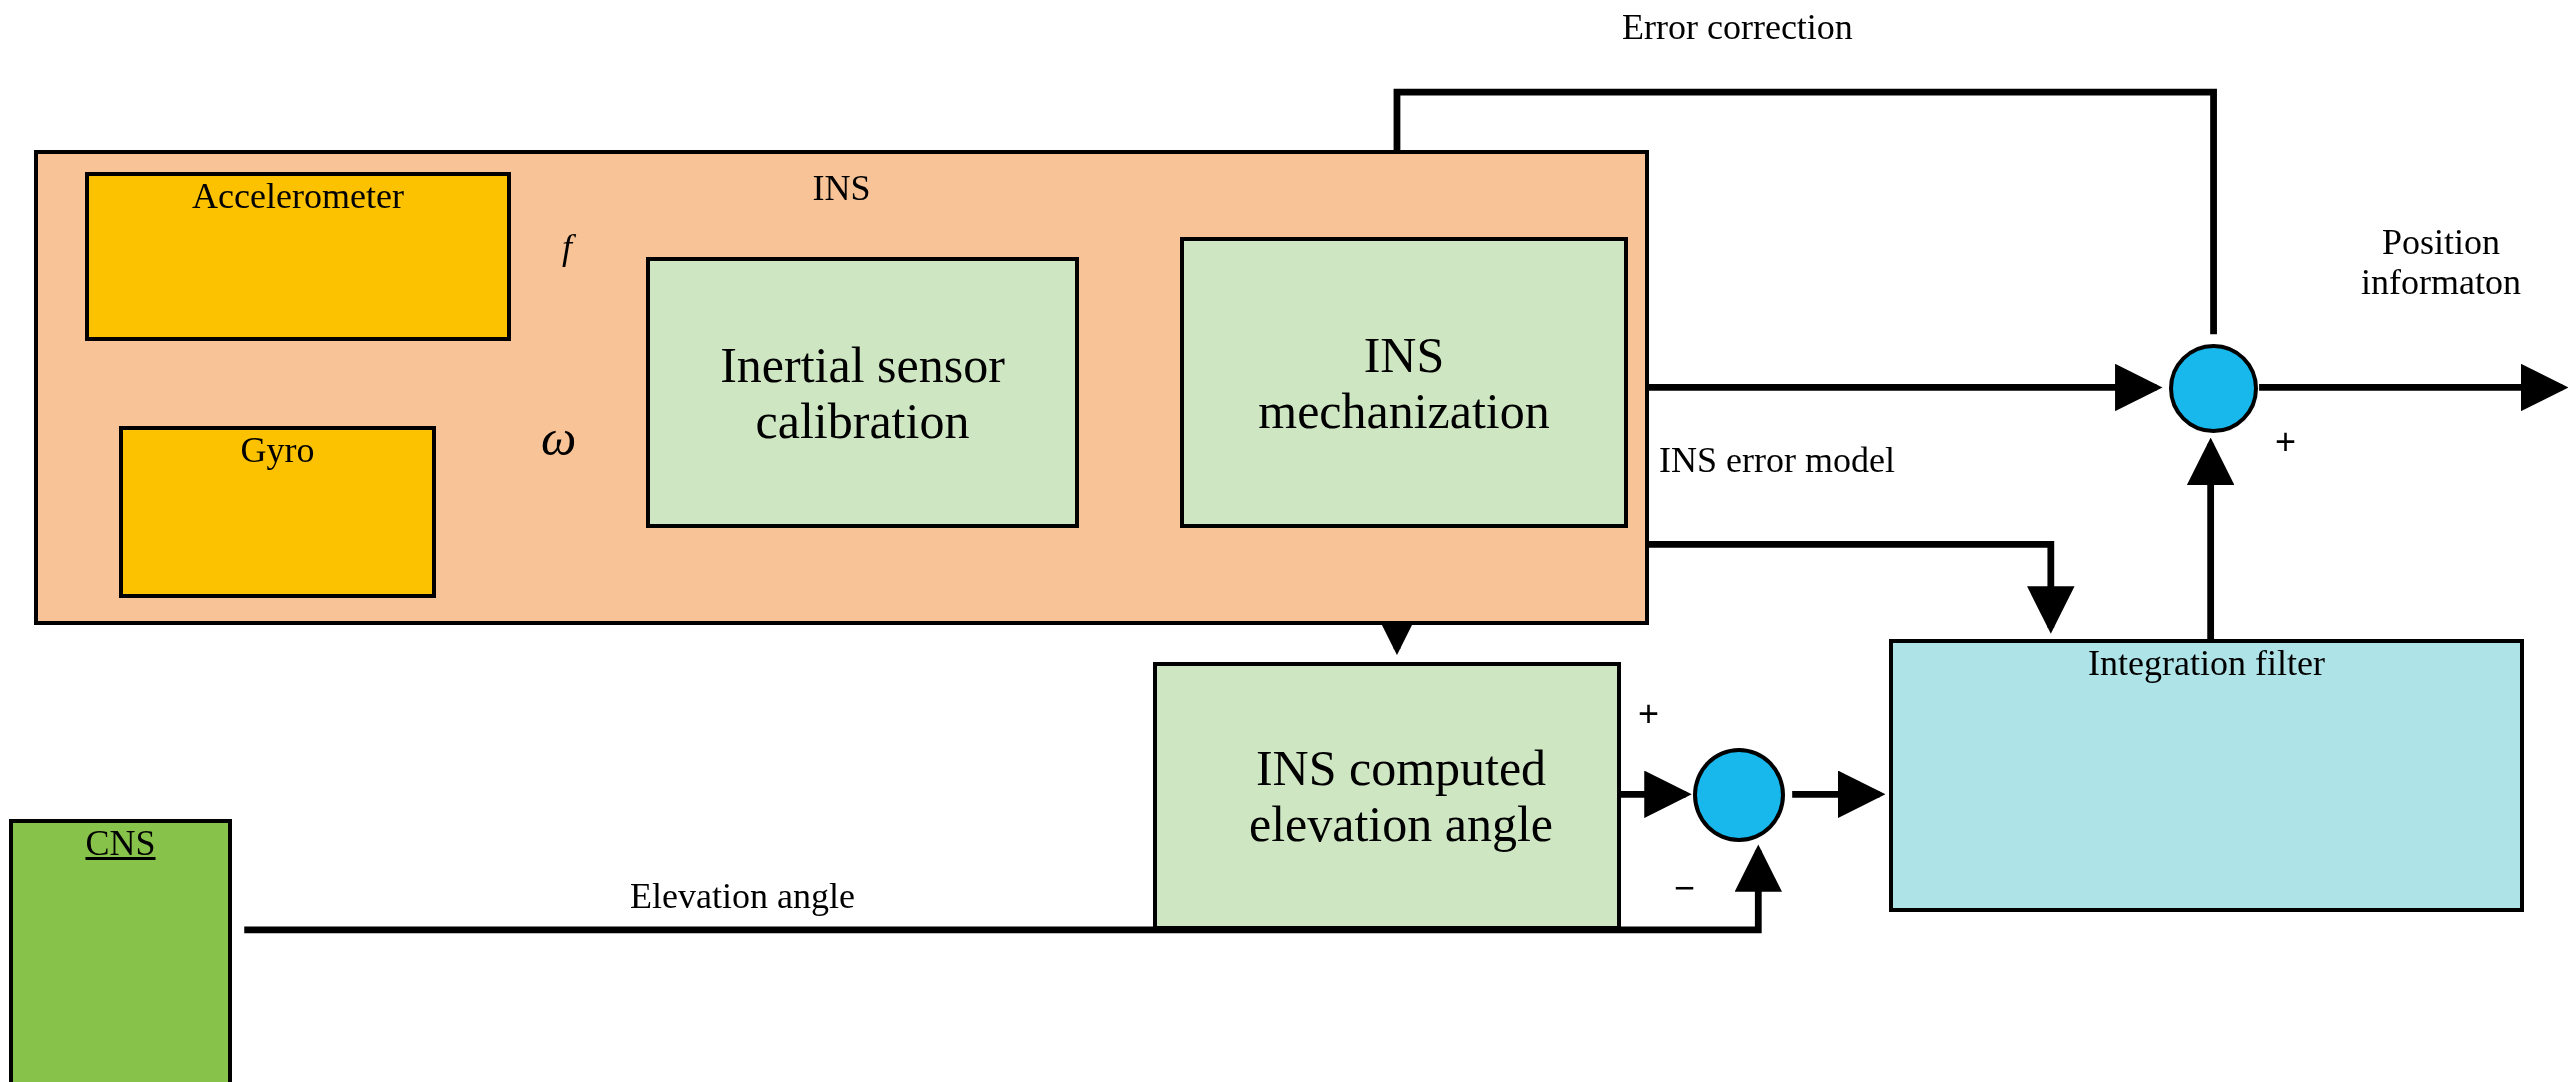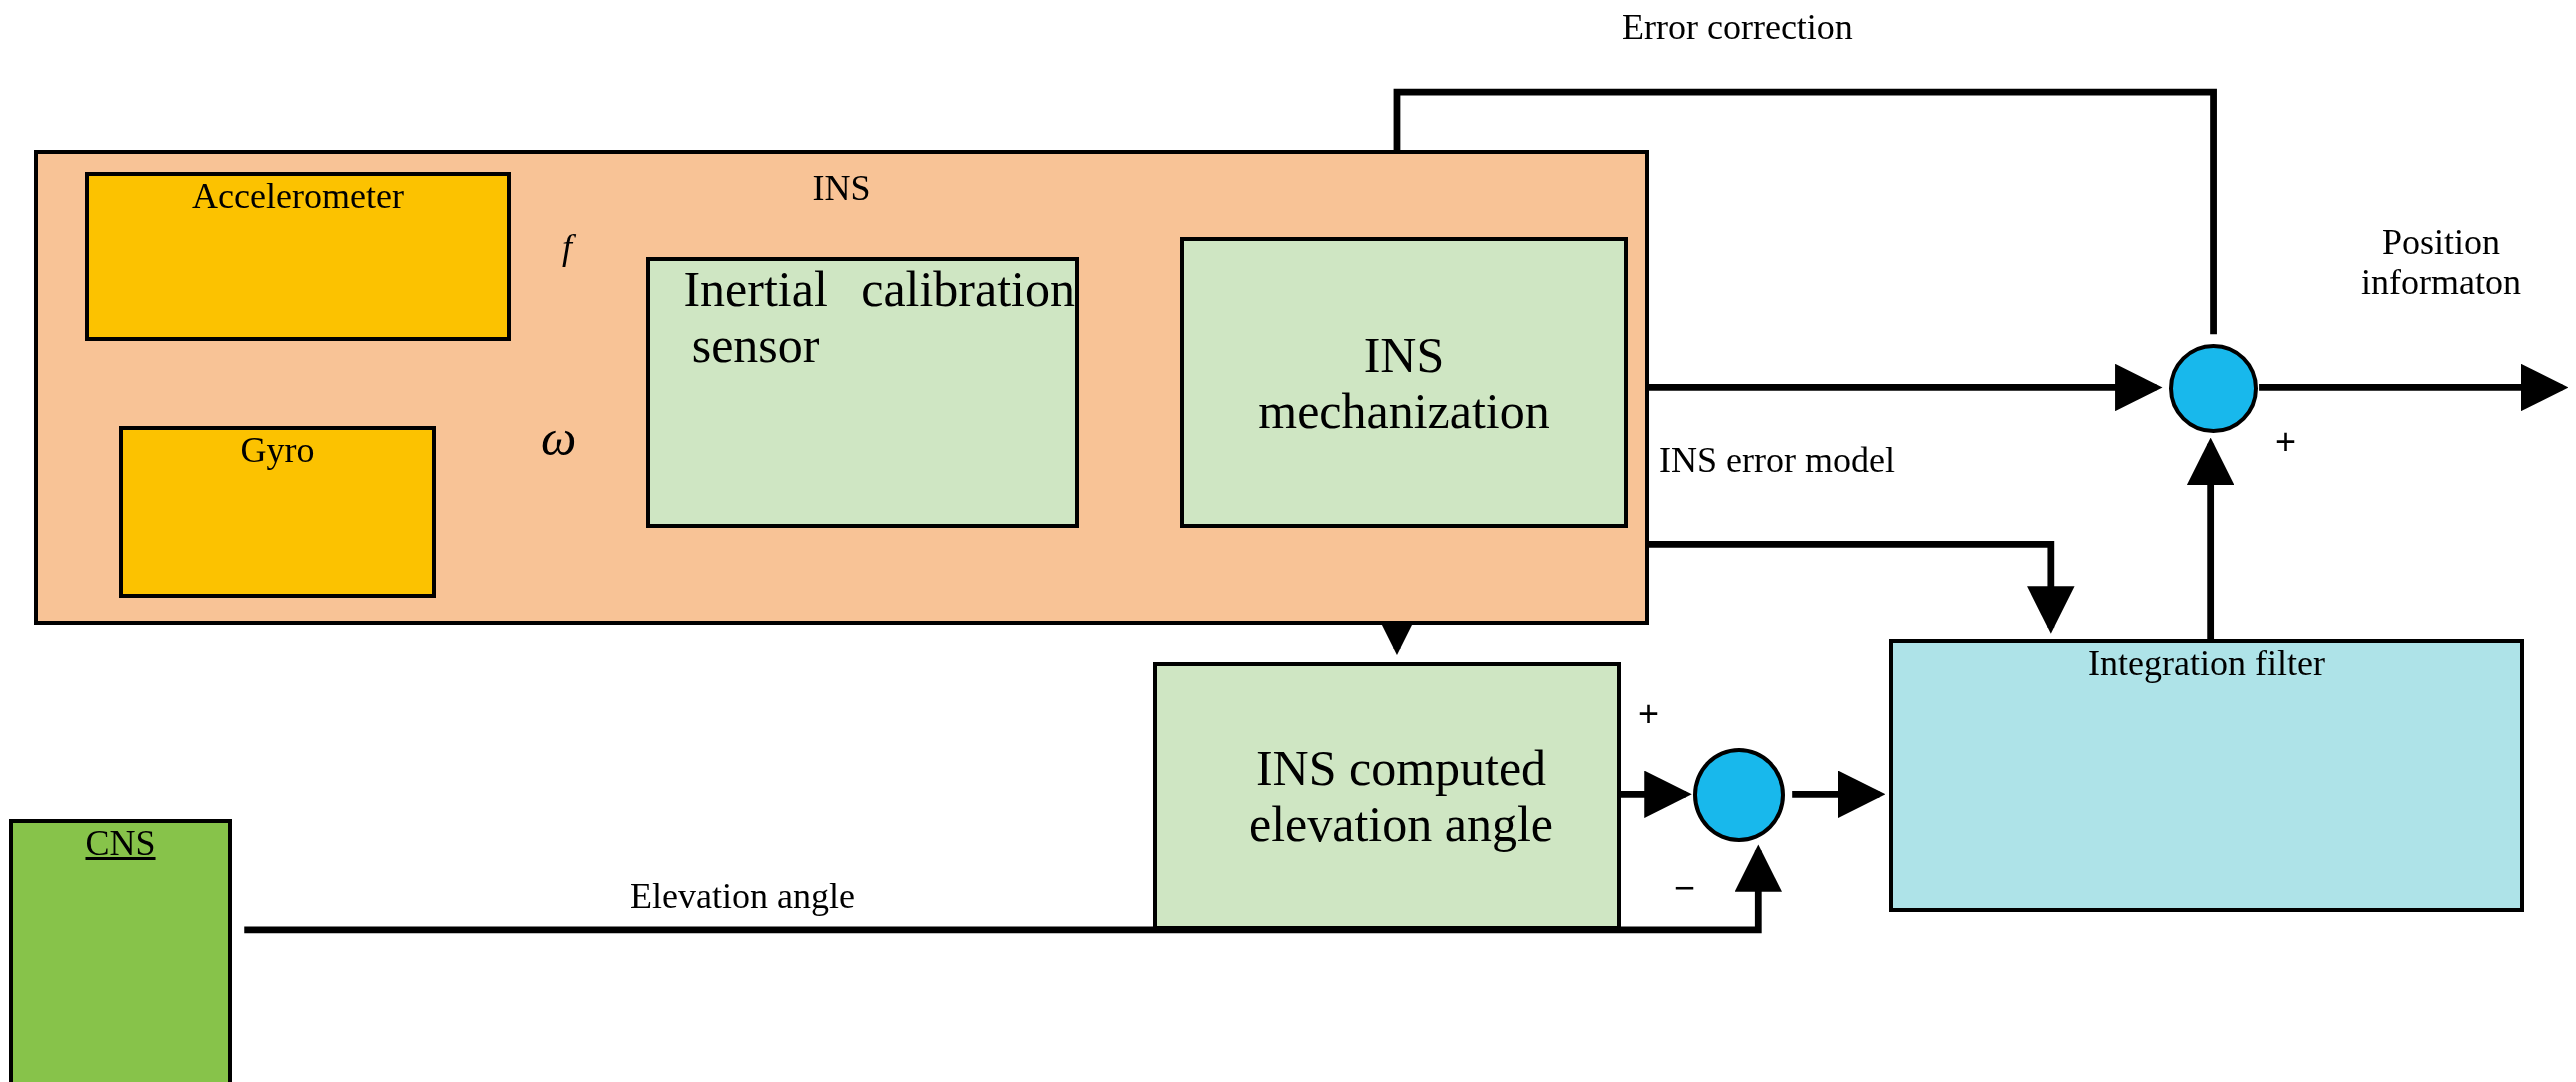--- a/index.html
+++ b/index.html
@@ -128,21 +128,21 @@
   </div>
 
   <div class="box sensor-box fs-56" style="left:85px; top:172px; width:426px; height:169px;">
     <span class="box-label">Accelerometer</span>
   </div>
 
   <div class="box sensor-box fs-56" style="left:75px; top:426px; width:317px; height:172px;margin-left:44px;">
     <span class="box-label">Gyro</span>
   </div>
 
-  <div class="box proc-box fs-52" style="left:646px; top:257px; width:433px; height:271px; flex-direction:row;">
+  <div class="box proc-box fs-52" style="left:646px; top:257px; width:433px; height:271px; flex-direction:column;">
     <span class="box-label">Inertial sensor</span>
     <span class="box-label">calibration</span>
   </div>
 
   <div class="box proc-box fs-52" style="left:1180px; top:237px; width:448px; height:291px; flex-direction:column;">
     <span class="box-label">INS</span>
     <span class="box-label">mechanization</span>
   </div>
 
   <div class="box proc-box fs-52" style="left:1153px; top:662px; width:468px; height:268px; flex-direction:column;padding-left:28px;">

